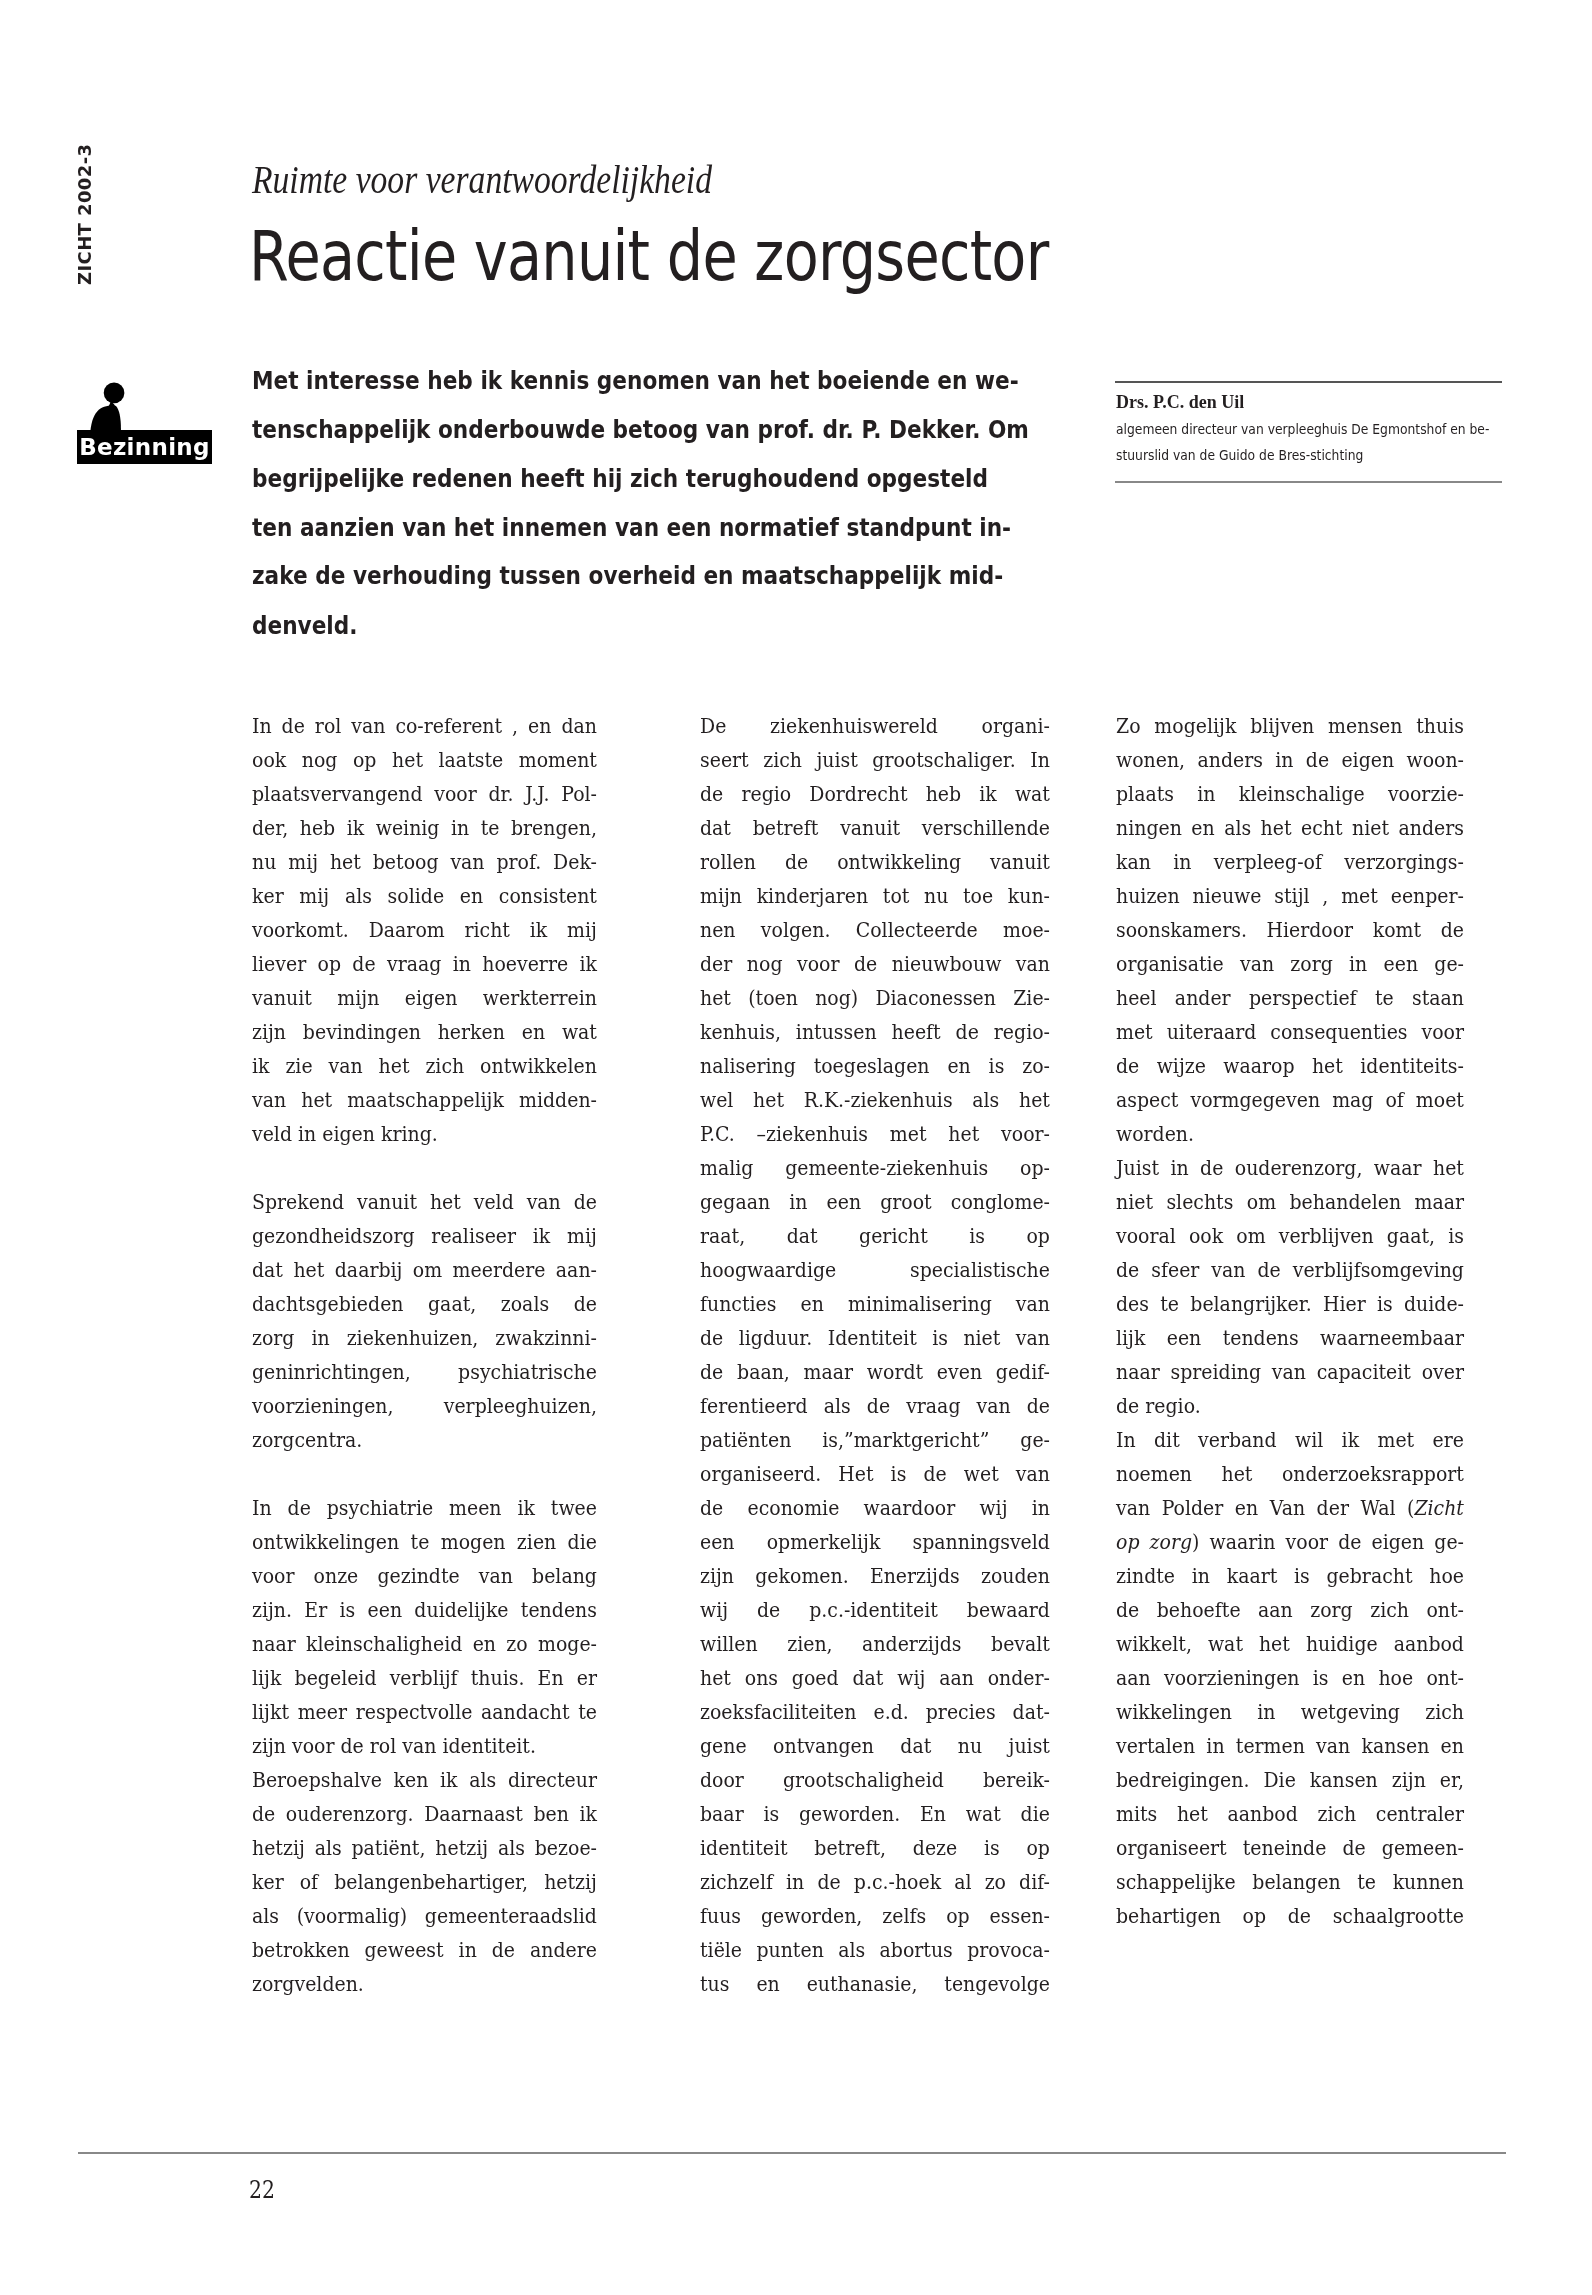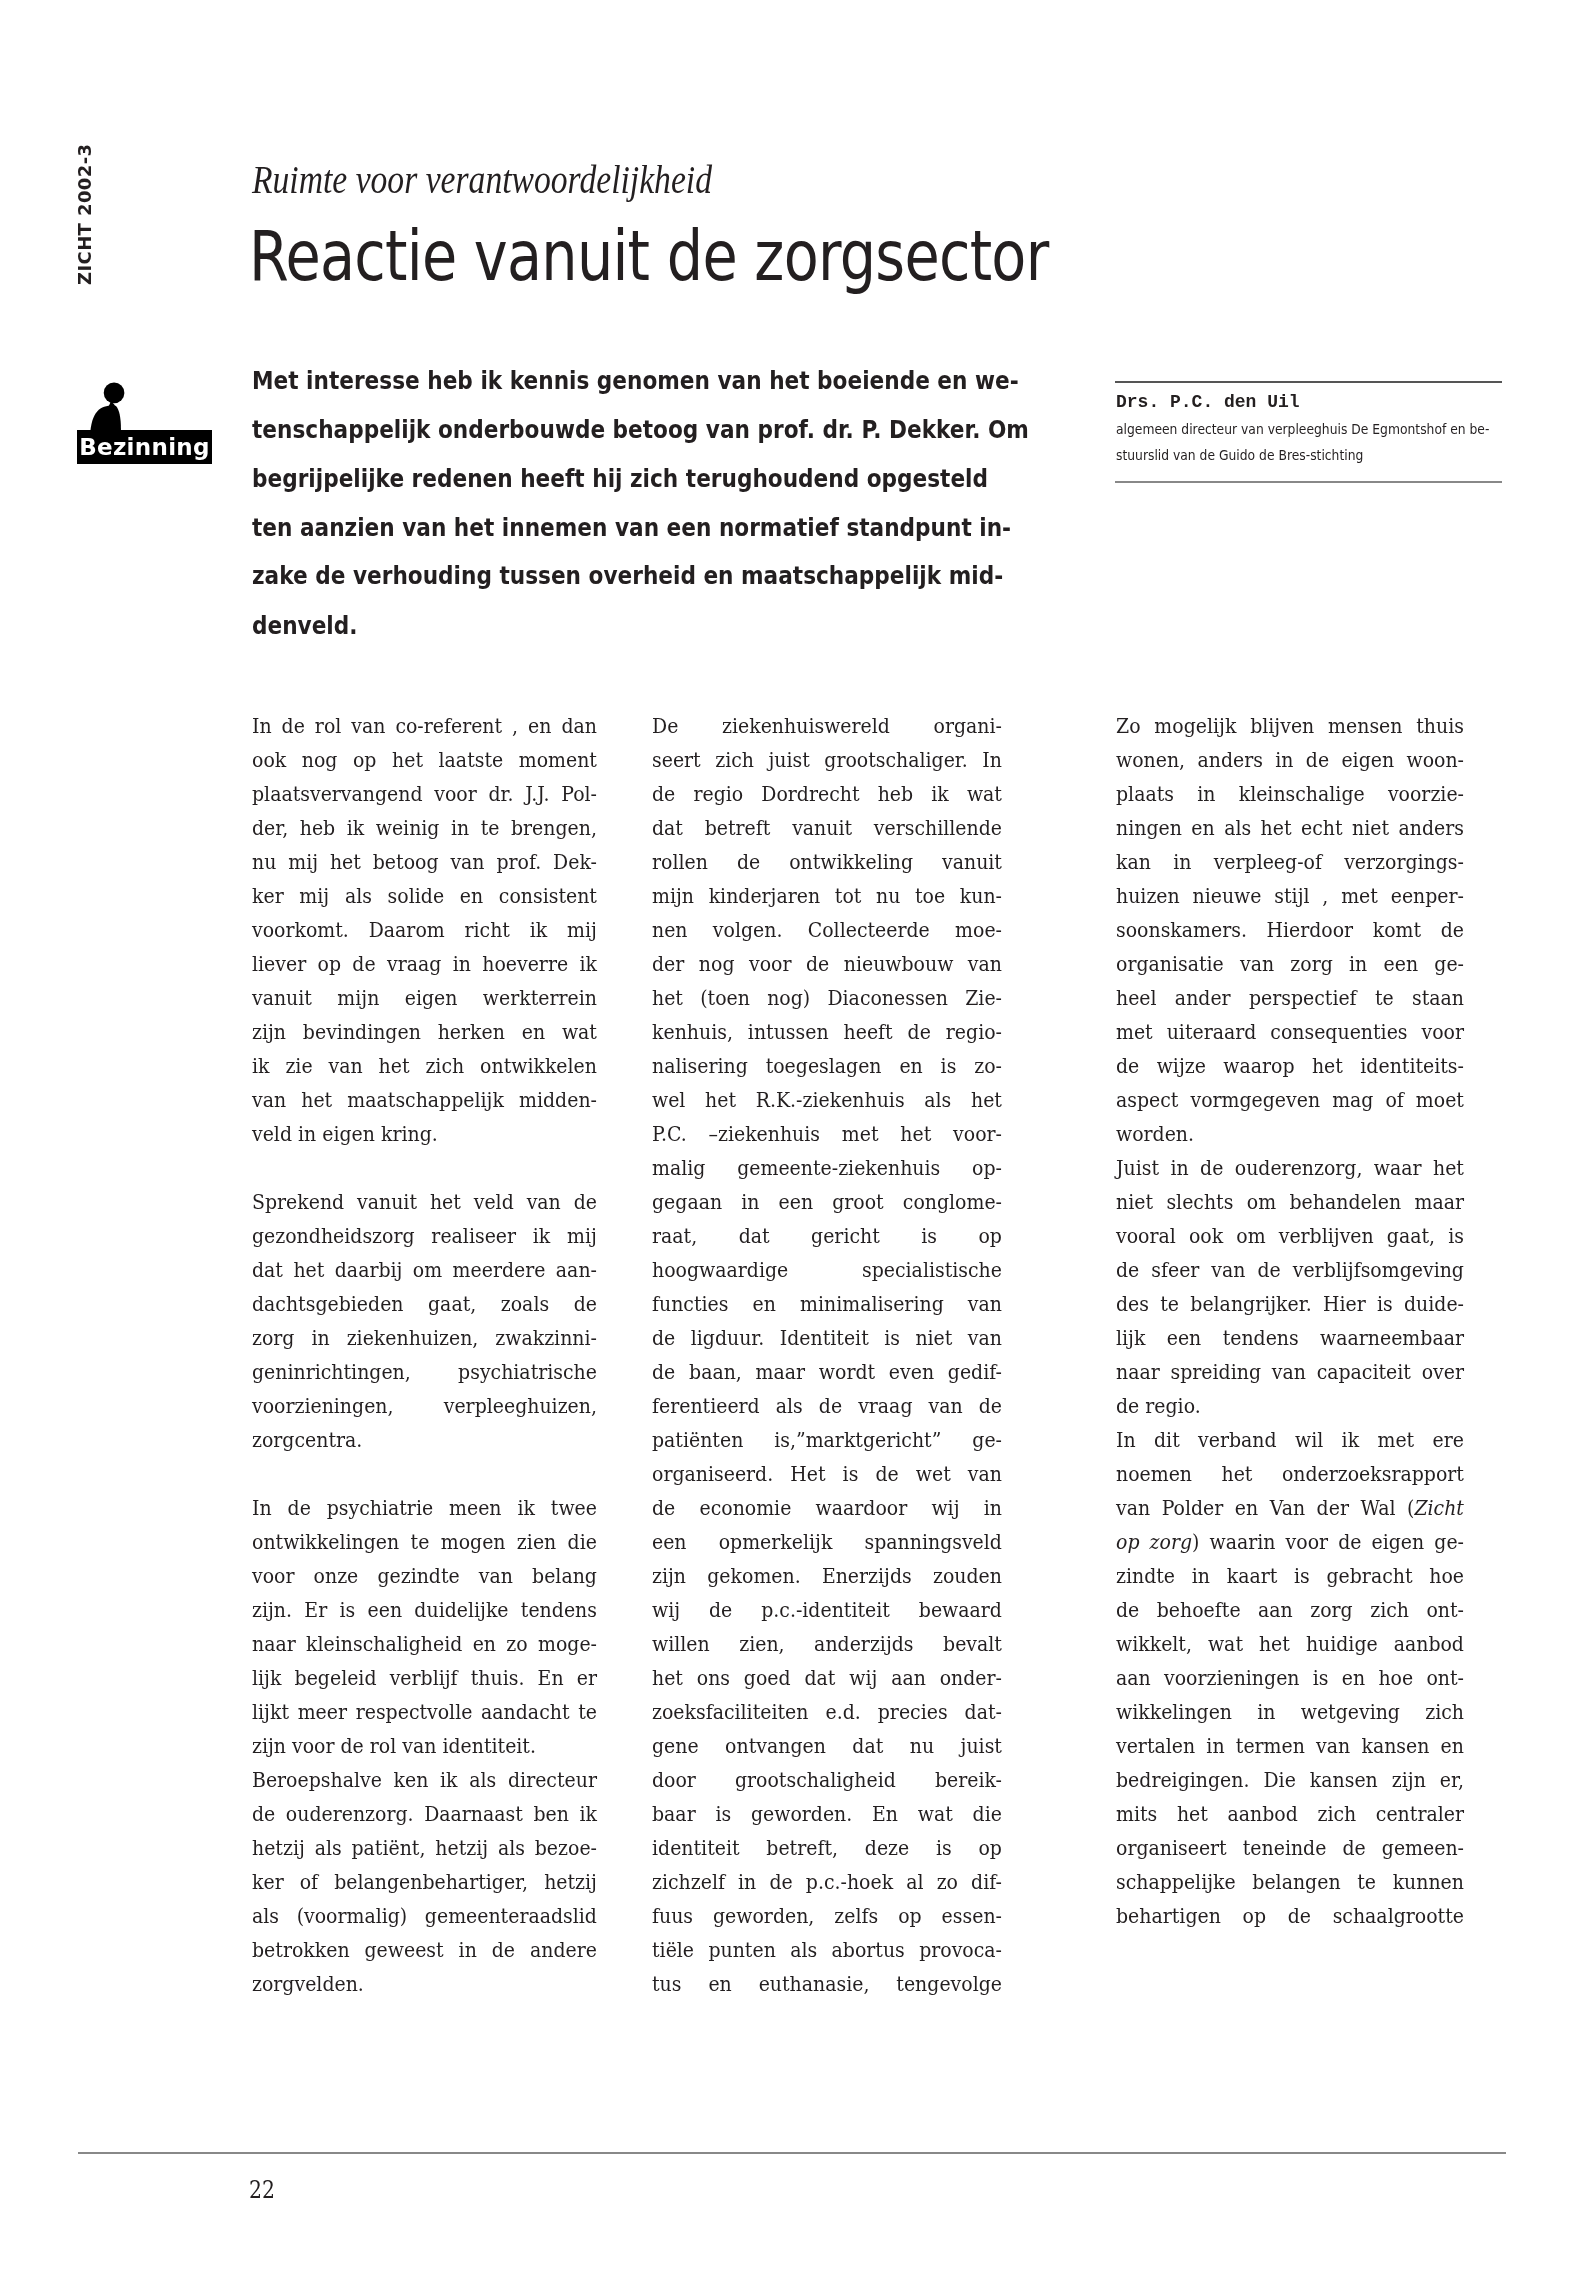--- a/index.html
+++ b/index.html
@@ -29,21 +29,21 @@
   }
   .lead-line {
     position: absolute; left: 252px; width: 798px;
     font-family: "DejaVu Sans", sans-serif; font-weight: bold; font-size: 24.6px;
     line-height: 35px; white-space: nowrap; color: #231f20;
     transform: scaleX(0.88); transform-origin: left top;
   }
   .author-rule { position: absolute; left: 1115px; width: 387px; height: 1.7px; background: #555; }
   .author-name {
     position: absolute; left: 1116px; top: 392px;
-    font-family: Liberation Mono, monospace; font-weight: bold; font-size: 18px; white-space: nowrap;
+    font-family: Liberation Serif, serif; font-weight: bold; font-size: 18px; white-space: nowrap;
   }
   .author-desc {
     position: absolute; left: 1116px; width: 431px;
     font-family: "DejaVu Sans", sans-serif; font-size: 14.7px; white-space: nowrap;
     transform: scaleX(0.84); transform-origin: left top; line-height: 26px;
   }
   .col { position: absolute; top: 693px; margin-top: 16px; }
   .col .ln {
     display: block; height: 34px; line-height: 34px;
     font-family: "DejaVu Serif", serif; font-size: 21px; color: #231f20;
@@ -137,21 +137,21 @@
     <div>
       <span class="ln">Beroepshalve ken ik als directeur</span>
       <span class="ln">de ouderenzorg. Daarnaast ben ik</span>
       <span class="ln">hetzij als patiënt, hetzij als bezoe-</span>
       <span class="ln">ker of belangenbehartiger, hetzij</span>
       <span class="ln">als (voormalig) gemeenteraadslid</span>
       <span class="ln">betrokken geweest in  de andere</span>
       <span class="ln last">zorgvelden.</span>
     </div>
   </div>
-<div class="col" id="col-1" style="left:652px; width:350px;">
+<div class="col" id="col-1" style="left:700px; width:350px;">
     <div>
       <span class="ln">De ziekenhuiswereld  organi-</span>
       <span class="ln">seert zich juist grootschaliger. In</span>
       <span class="ln">de regio Dordrecht  heb ik  wat</span>
       <span class="ln">dat betreft vanuit verschillende</span>
       <span class="ln">rollen de ontwikkeling vanuit</span>
       <span class="ln">mijn kinderjaren tot nu toe kun-</span>
       <span class="ln">nen volgen. Collecteerde moe-</span>
       <span class="ln">der nog voor de nieuwbouw van</span>
       <span class="ln">het  (toen nog) Diaconessen Zie-</span>

